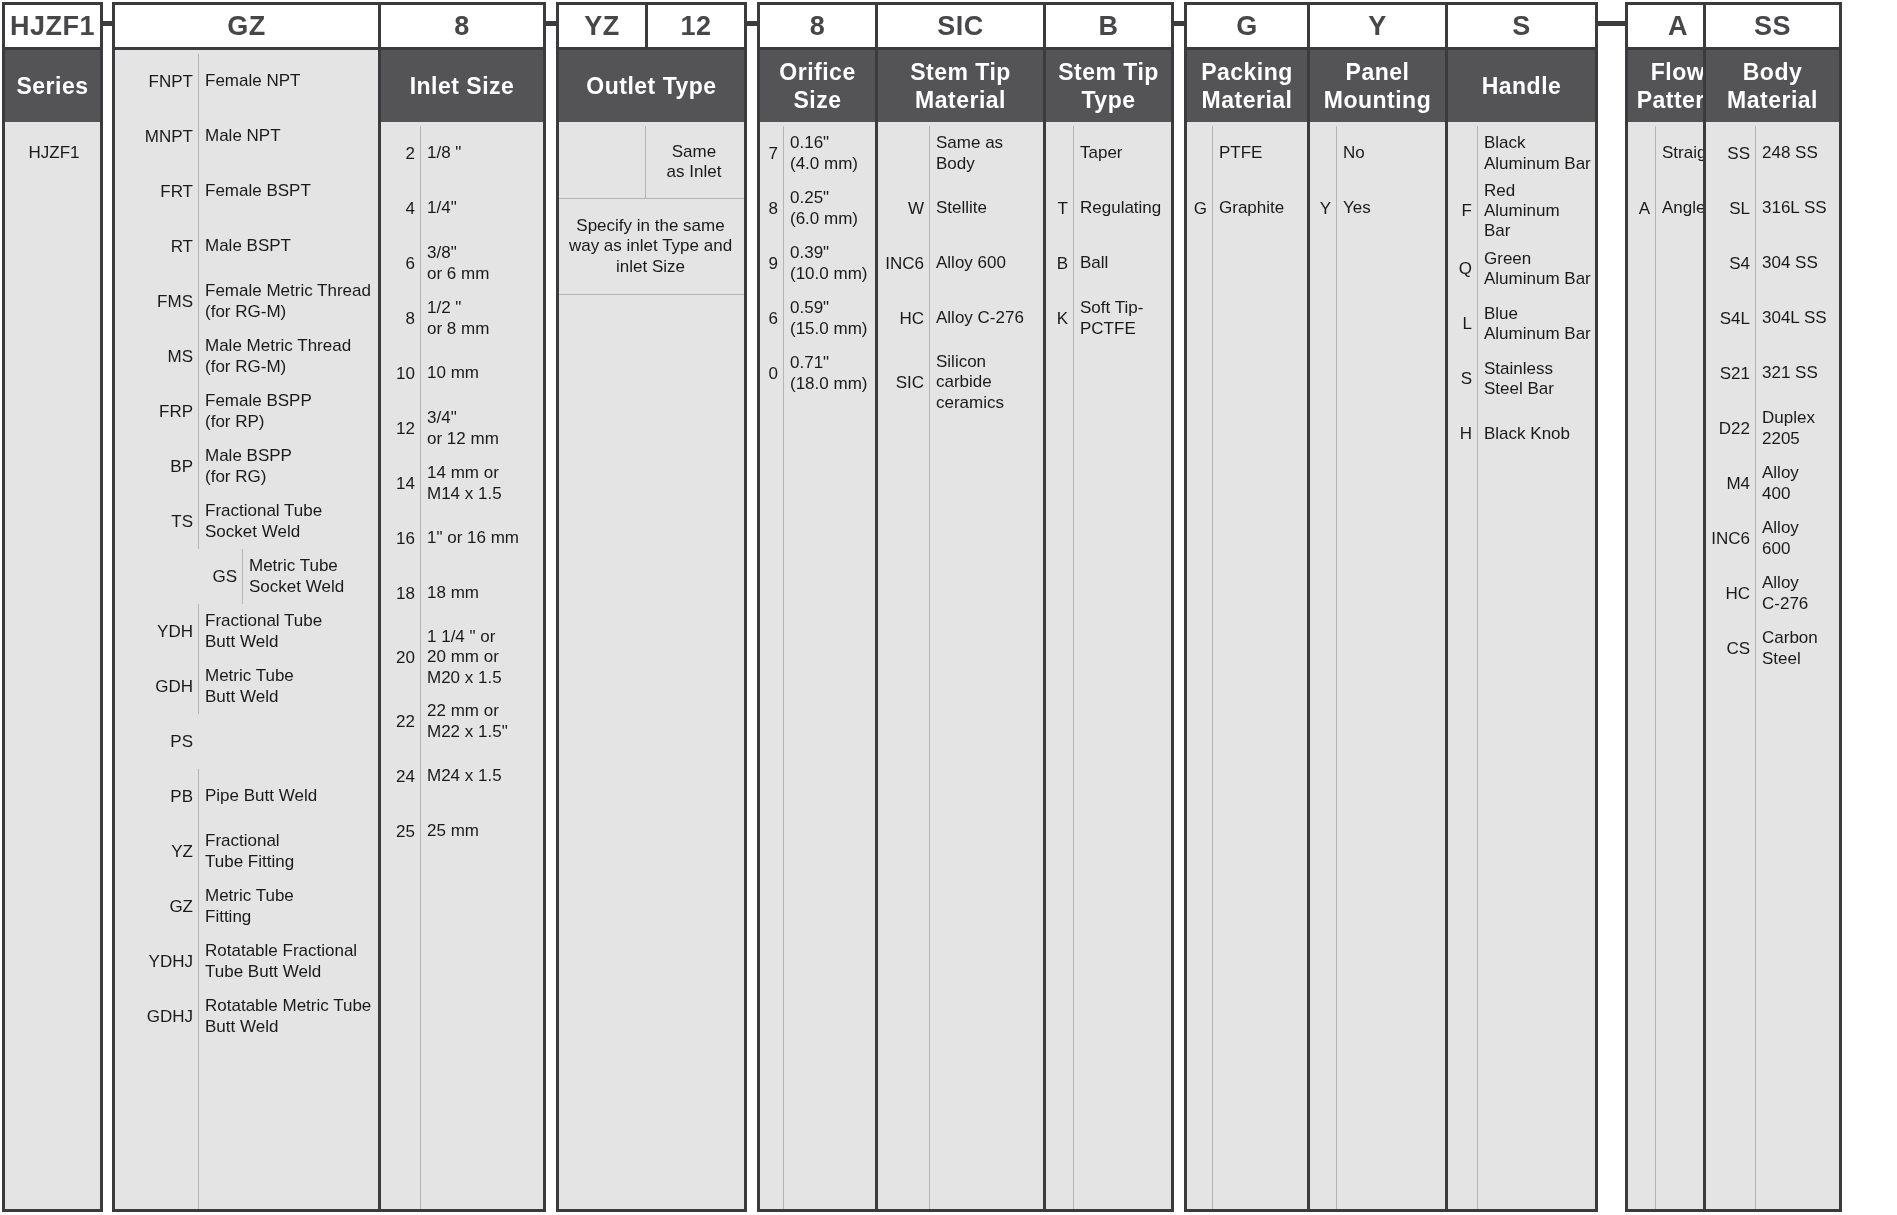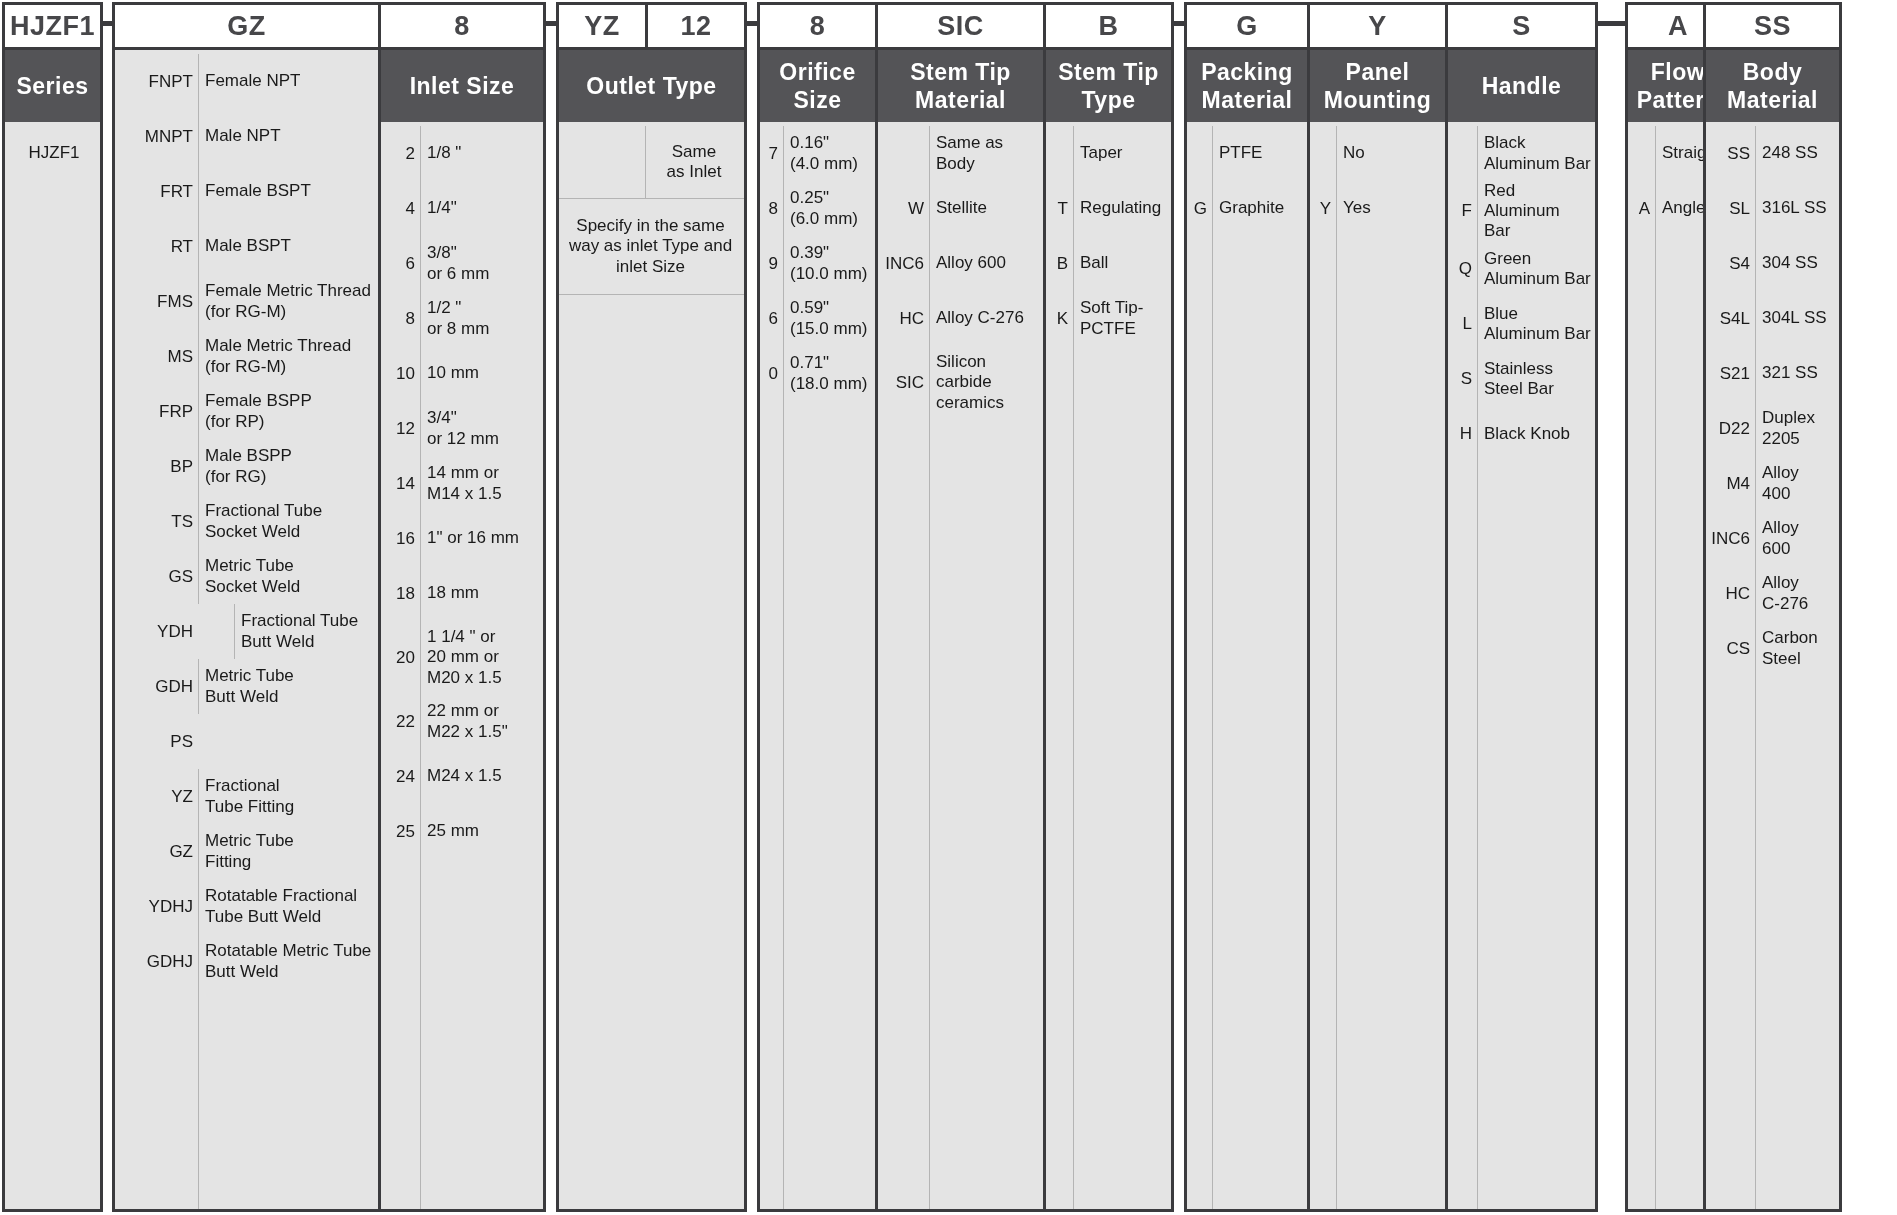--- a/index.html
+++ b/index.html
@@ -114,36 +114,40 @@
               <div class="row-code" style="width: 78px;">BP</div>
               <div class="row-desc">Male BSPP
 (for RG)</div>
             </div>
             <div class="row" style="min-height: 55px;">
               <div class="row-code" style="width: 78px;">TS</div>
               <div class="row-desc">Fractional Tube
 Socket Weld</div>
             </div>
             <div class="row" style="min-height: 55px;">
-              <div class="row-code" style="width: 78px;">GS</div>
+              <div class="row-code" style="width: 78px; padding-left: 44px;">GS</div>
               <div class="row-desc">Metric Tube
 Socket Weld</div>
             </div>
-            <div class="row" style="min-height: 55px; gap: 36px;">
+            <div class="row" style="min-height: 55px;">
               <div class="row-code" style="width: 78px;">YDH</div>
               <div class="row-desc">Fractional Tube
 Butt Weld</div>
             </div>
             <div class="row" style="min-height: 55px;">
               <div class="row-code" style="width: 78px;">GDH</div>
               <div class="row-desc">Metric Tube
 Butt Weld</div>
             </div>
             <div class="row" style="min-height: 55px;">
               <div class="row-code" style="width: 78px;">PS</div>
+            </div>
+            <div class="row" style="min-height: 55px;">
+              <div class="row-code" style="width: 78px;">PB</div>
+              <div class="row-desc">Pipe Butt Weld</div>
             </div>
             <div class="row" style="min-height: 55px;">
               <div class="row-code" style="width: 78px;">YZ</div>
               <div class="row-desc">Fractional
 Tube Fitting</div>
             </div>
             <div class="row" style="min-height: 55px;">
               <div class="row-code" style="width: 78px;">GZ</div>
               <div class="row-desc">Metric Tube
 Fitting</div>

